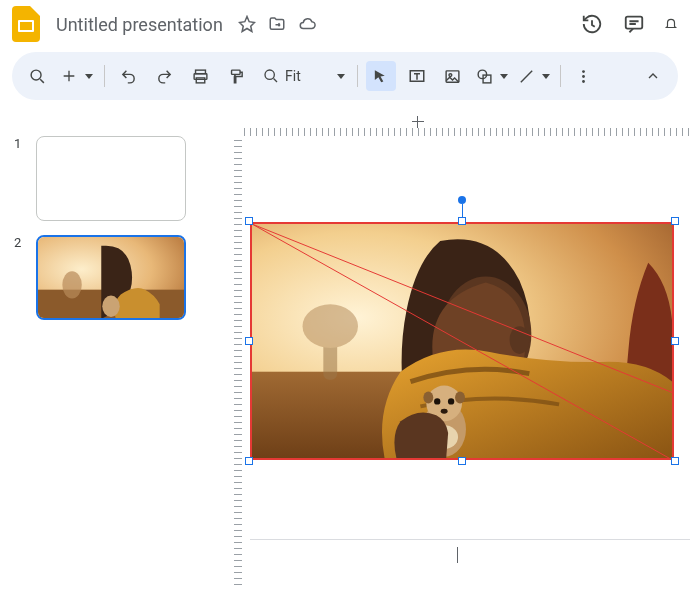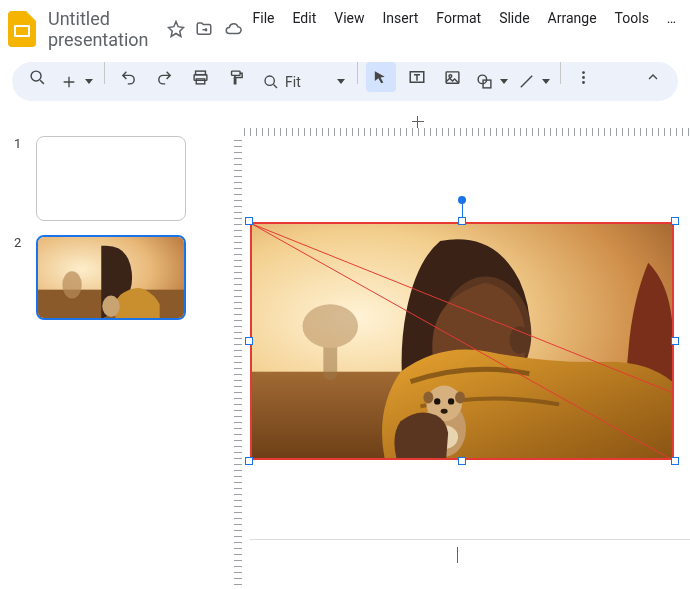--- a/index.html
+++ b/index.html
@@ -13,21 +13,21 @@
   .doc-title { font-size: 18px; color: #5f6368; padding: 2px 4px; }
   .title-icon { width: 20px; height: 20px; color: #5f6368; display: flex; align-items: center; justify-content: center; }
   .right-icons { display: flex; align-items: center; gap: 18px; padding-right: 4px; }
   .right-icon { width: 24px; height: 24px; color: #444746; display: flex; align-items: center; justify-content: center; }
 
   
   .menubar { display: flex; gap: 2px; padding-left: 0px; }
   .menu-item { font-size: 14px; color: #202124; padding: 4px 8px; border-radius: 4px; cursor: pointer; }
 
   
-  .toolbar { margin: 10px 12px 0 12px; background: #edf2fa; border-radius: 24px; height: 39px; display: flex; padding: 0 10px; gap: 6px; }
+  .toolbar { margin: 10px 12px 0 12px; background: #edf2fa; border-radius: 24px; height: 48px; display: flex; align-items: center; padding: 0 10px; gap: 6px; }
   .tb-btn { width: 30px; height: 30px; border-radius: 4px; display: flex; align-items: center; justify-content: center; color: #444746; cursor: pointer; }
   .tb-btn.active { background: #d3e3fd; }
   .tb-sep { width: 1px; height: 22px; background: #c7c7c7; margin: 0 2px; }
   .tb-zoom { display: flex; align-items: center; gap: 4px; font-size: 14px; color: #444746; padding: 0 4px; }
   .tb-combo { display: flex; align-items: center; }
   .tb-spacer { flex: 1; }
   .tb-chevron { width: 30px; height: 30px; display: flex; align-items: center; justify-content: center; color: #444746; }
   .tri-down { width:0; height:0; border-left:4px solid transparent; border-right:4px solid transparent; border-top:5px solid #444746; margin-left:2px; }
 
   
@@ -95,31 +95,20 @@
         <svg width="18" height="18" viewBox="0 0 24 24" fill="none" stroke="#5f6368" stroke-width="2">
             <path d="M3 6a2 2 0 0 1 2-2h4l2 2h8a2 2 0 0 1 2 2v9a2 2 0 0 1-2 2H5a2 2 0 0 1-2-2z"></path>
             <path d="M10 13h6m0 0-2-2m2 2-2 2"></path>
           </svg>
       </span>
       <span class="title-icon">
         <svg width="20" height="18" viewBox="0 0 24 24" fill="none" stroke="#5f6368" stroke-width="2">
             <path d="M18 18H7a4 4 0 0 1 0-8 6 6 0 0 1 11.5-1A4 4 0 0 1 18 18z"></path>
           </svg>
       </span>
-    </div>
-    <div class="menubar">
-      <span class="menu-item">File</span>
-      <span class="menu-item">Edit</span>
-      <span class="menu-item">View</span>
-      <span class="menu-item">Insert</span>
-      <span class="menu-item">Format</span>
-      <span class="menu-item">Slide</span>
-      <span class="menu-item">Arrange</span>
-      <span class="menu-item">Tools</span>
-      <span class="menu-item">…</span>
     </div>
   </div>
   <div class="right-icons">
     <span class="right-icon">
       <svg width="22" height="22" viewBox="0 0 24 24" fill="none" stroke="#444746" stroke-width="2">
           <path d="M3 12a9 9 0 1 0 3-6.7L3 8"></path>
           <path d="M3 3v5h5"></path>
           <path d="M12 8v5l3 2"></path>
         </svg>
     </span>

